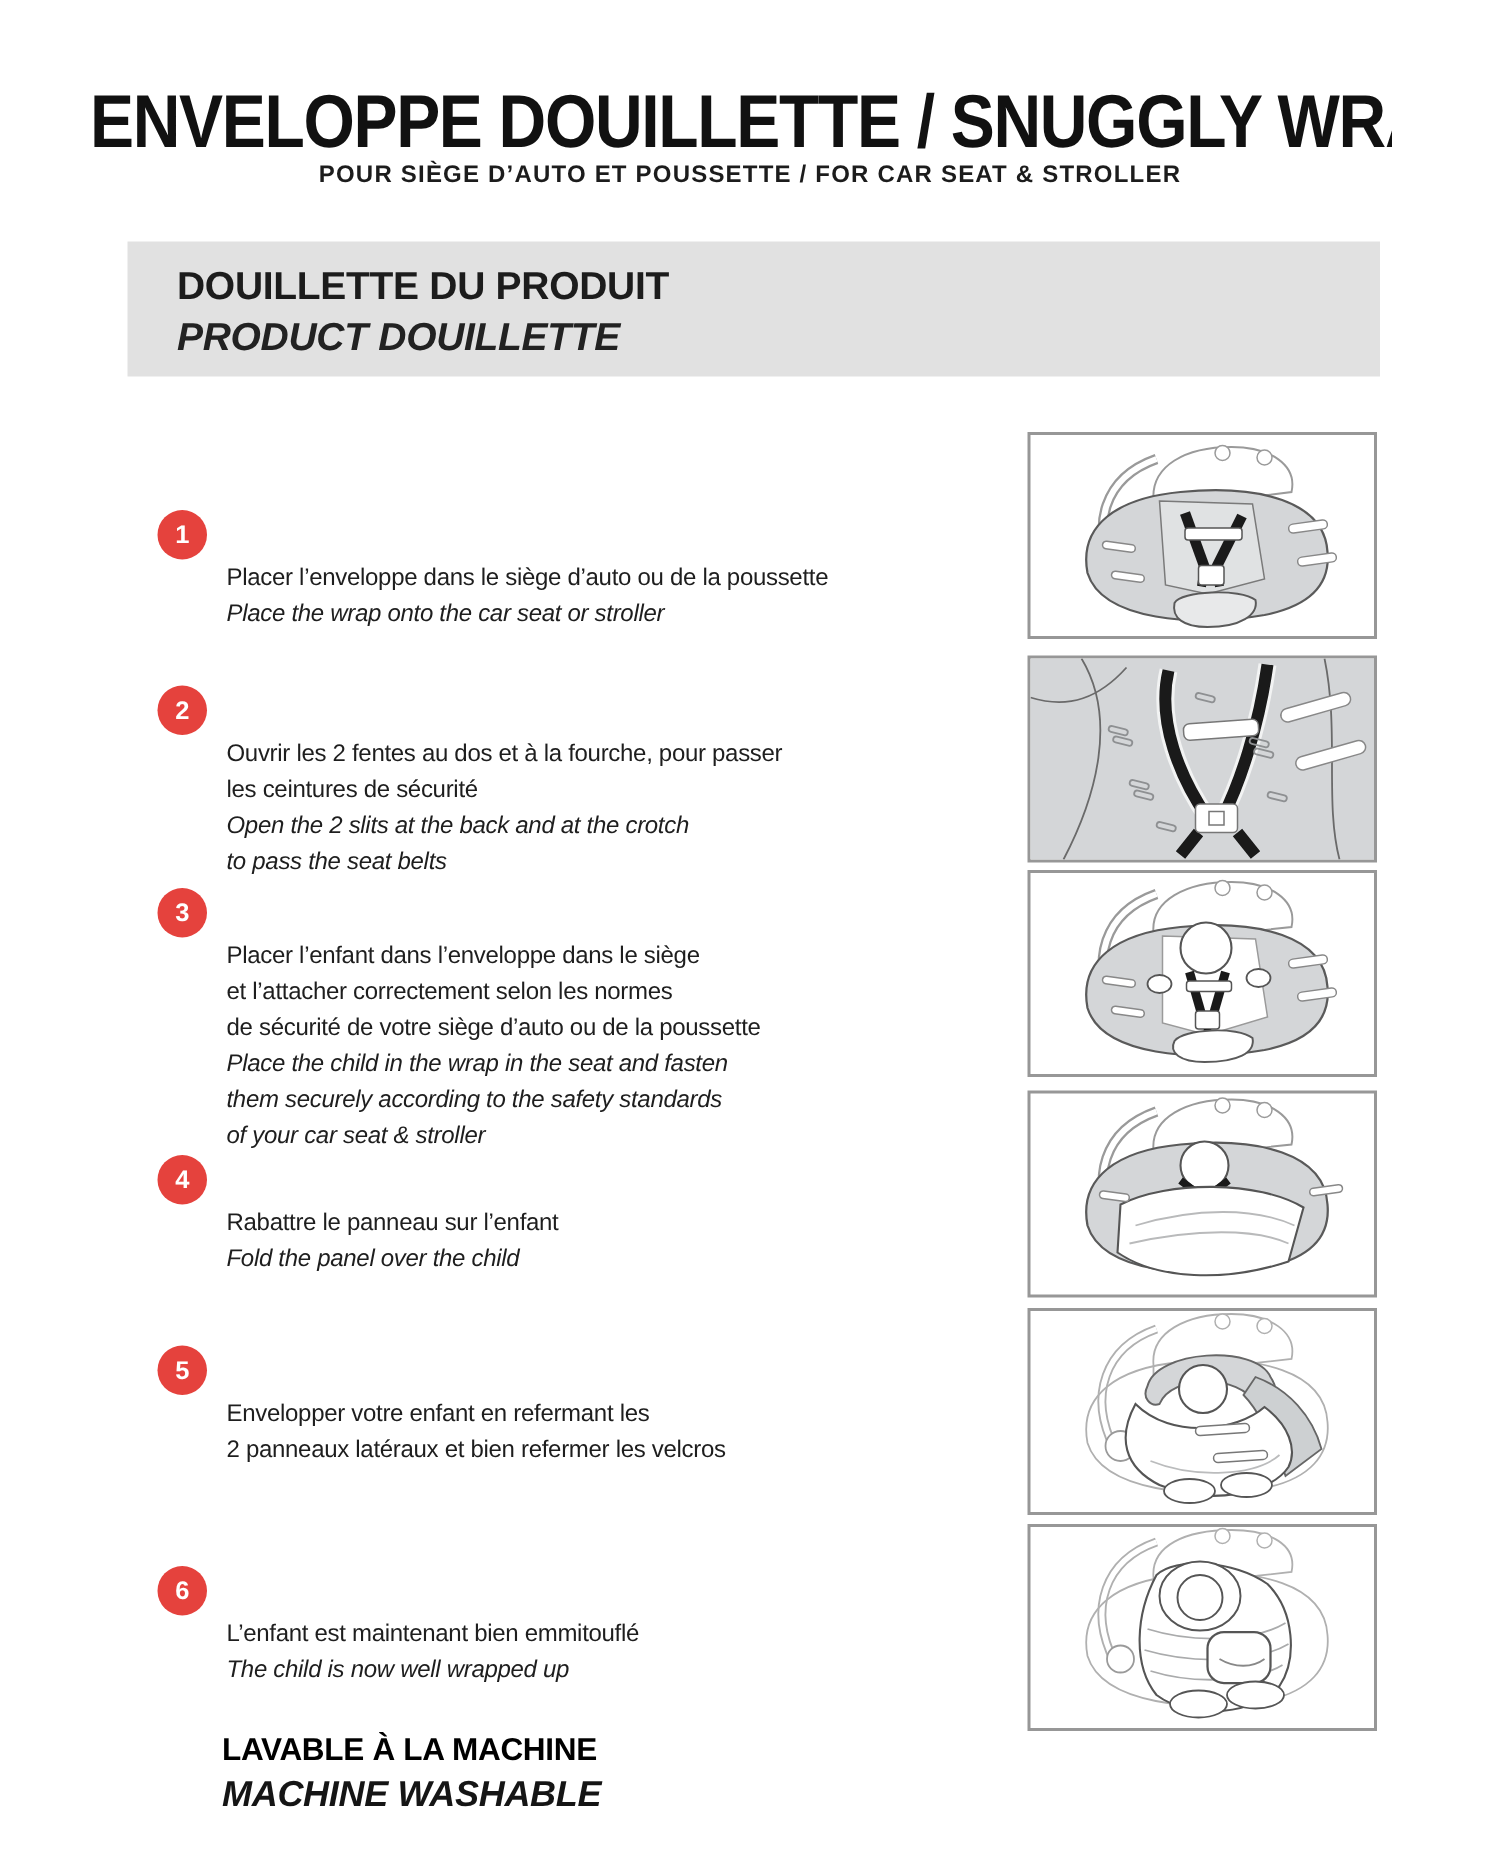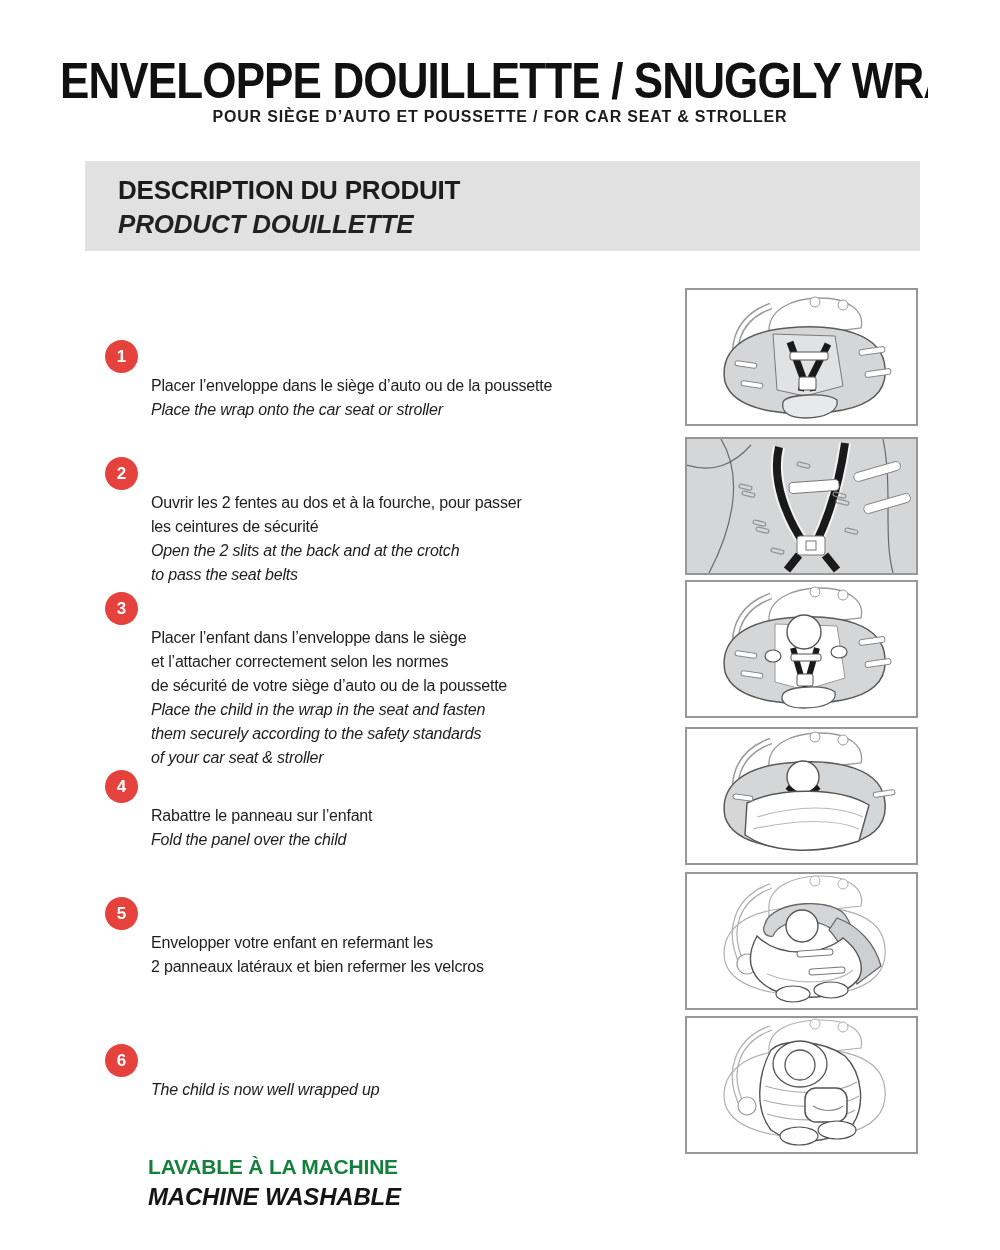--- a/index.html
+++ b/index.html
@@ -30,40 +30,40 @@
     flex:0 0 33px;width:33px;height:33px;border-radius:50%;background:#e5423d;
     color:#fff;font-size:17px;font-weight:bold;display:flex;align-items:center;
     justify-content:center;margin-top:2px;
   }
   .step-text{margin-left:13px;font-size:16px;line-height:24px;letter-spacing:-0.2px;max-width:545px;margin-top:36px;}
   .step-fr{white-space:pre-line;color:#1e1e1e;}
   .step-en{white-space:pre-line;font-style:italic;color:#1e1e1e;}
   .s1{top:338px}.s2{top:455px}.s3{top:590px}.s4{top:768px}.s5{top:895px}.s6{top:1042px}
   
   .footer{position:absolute;left:148px;top:1152px;line-height:30px;}
-  .footer-fr{font-size:21px;font-weight:bold;letter-spacing:-0.2px;color:#15803d;}
+  .footer-fr{font-size:21px;font-weight:bold;letter-spacing:-0.2px;color:#000000;}
   .footer-en{font-size:24px;font-weight:bold;font-style:italic;letter-spacing:-0.2px;color:#151515;}
   
   .fig{
     position:absolute;left:685px;width:233px;height:138px;background:#fff;
     border:2px solid #979797;box-sizing:border-box;
   }
   .f1{top:288px}.f2{top:437px}.f3{top:580px}.f4{top:727px}.f5{top:872px}.f6{top:1016px}
   .fig svg{display:block;width:100%;height:100%;}
 </style>
 </head>
 <body>
 
 <div id="page">
 
   <div class="main-title">ENVELOPPE DOUILLETTE / SNUGGLY WRAP</div>
   <div class="sub-title">POUR SIÈGE D’AUTO ET POUSSETTE / FOR CAR SEAT &amp; STROLLER</div>
 
   <div class="banner">
-    <div class="banner-fr">DESCRIPTION DU PRODUIT</div>
+    <div class="banner-fr">DOUILLETTE DU PRODUIT</div>
     <div class="banner-en">PRODUCT DOUILLETTE</div>
   </div>
 
   <div class="step s1">
     <div class="badge">1</div>
     <div class="step-text">
       <div class="step-fr">Placer l’enveloppe dans le siège d’auto ou de la poussette</div>
       <div class="step-en">Place the wrap onto the car seat or stroller</div>
     </div>
   </div>
@@ -102,20 +102,21 @@
     <div class="badge">5</div>
     <div class="step-text">
       <div class="step-fr">Envelopper votre enfant en refermant les
 2 panneaux latéraux et bien refermer les velcros</div>
     </div>
   </div>
 
   <div class="step s6">
     <div class="badge">6</div>
     <div class="step-text">
+      <div class="step-fr">L’enfant est maintenant bien emmitouflé</div>
       <div class="step-en">The child is now well wrapped up</div>
     </div>
   </div>
 
   <div class="fig f1">
     <svg viewBox="0 0 229 134">
       <path d="M82,44 C80,20 104,8 134,8 C160,8 178,20 174,38 L82,50 Z" fill="#ffffff" stroke="#9a9a9a" stroke-width="1.3"></path>
       <circle cx="128" cy="12" r="5" fill="#fff" stroke="#9a9a9a"></circle>
       <circle cx="156" cy="15" r="5" fill="#fff" stroke="#9a9a9a"></circle>
       <path d="M58,96 C38,60 50,28 84,16" fill="none" stroke="#9a9a9a" stroke-width="7"></path>

